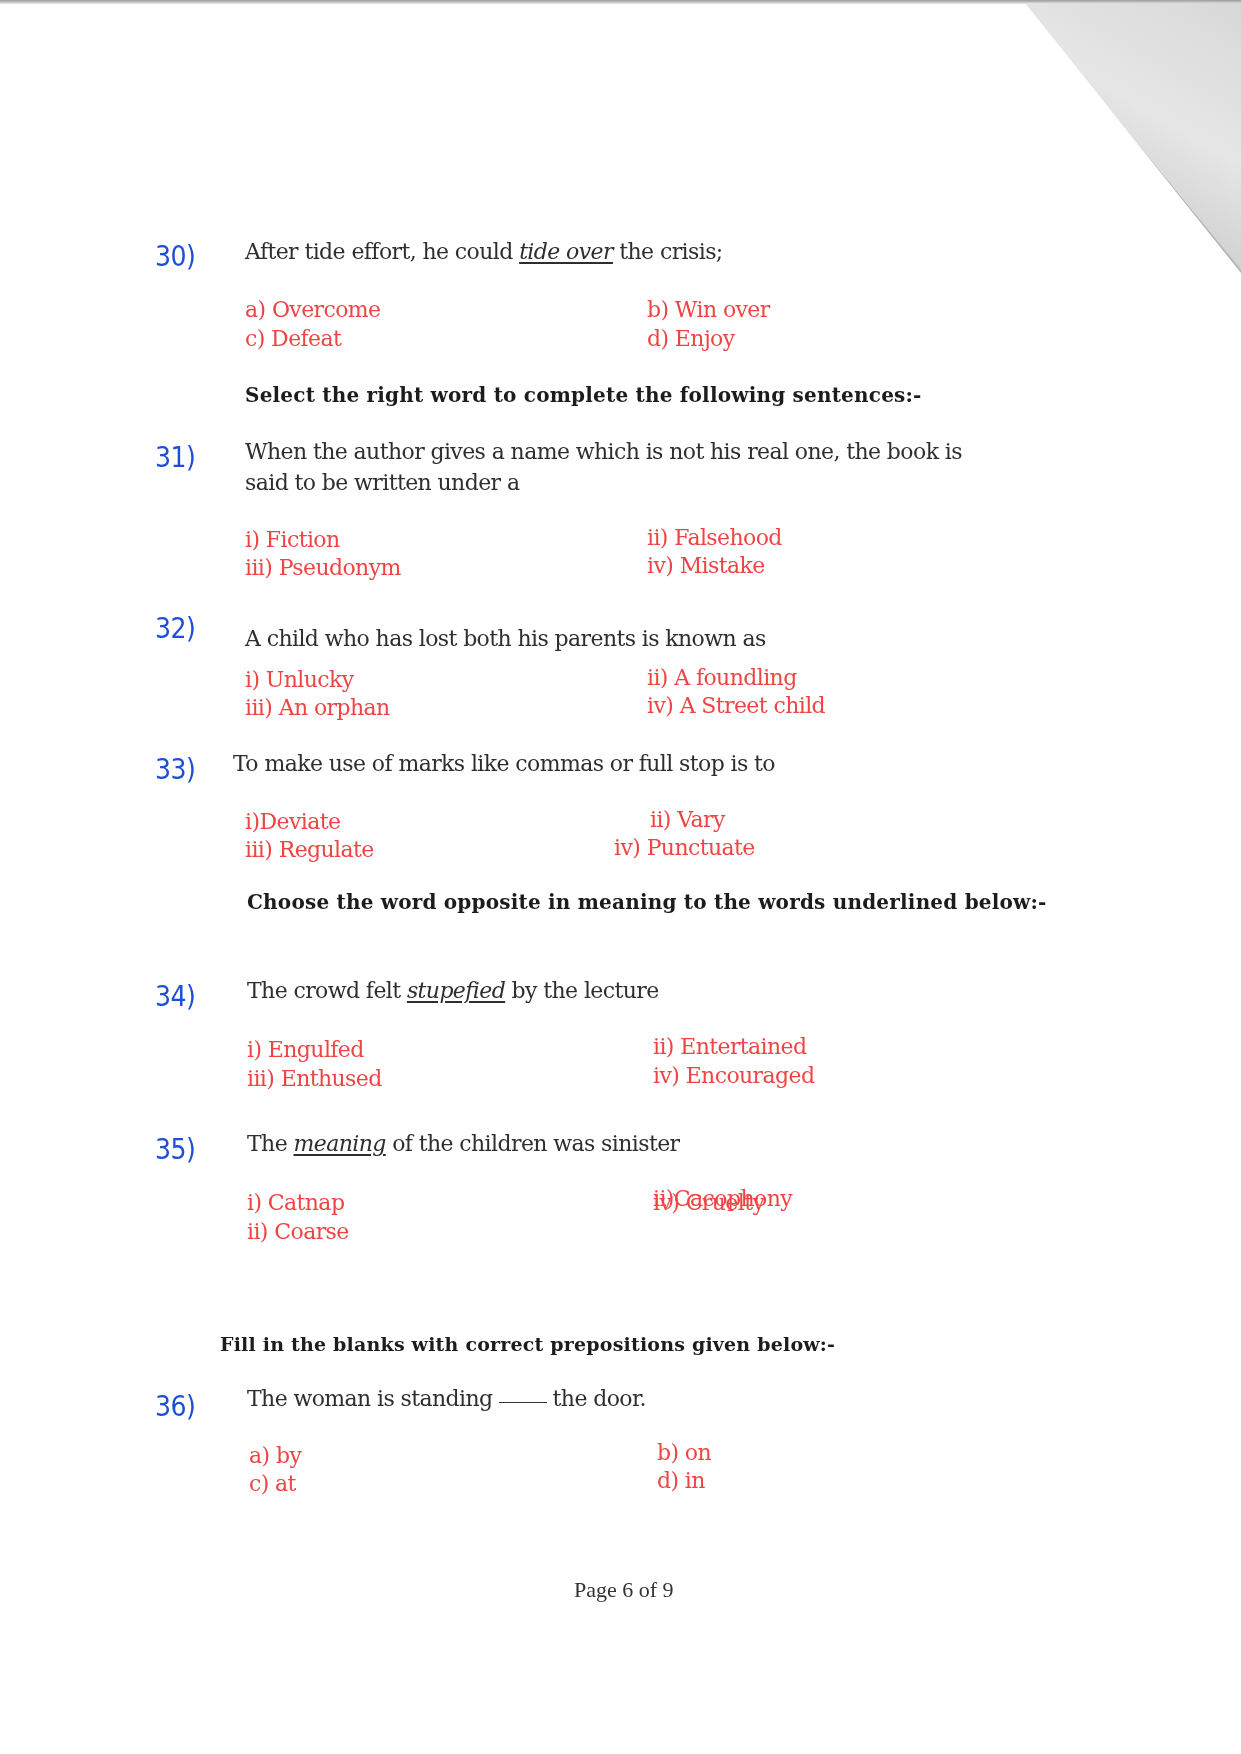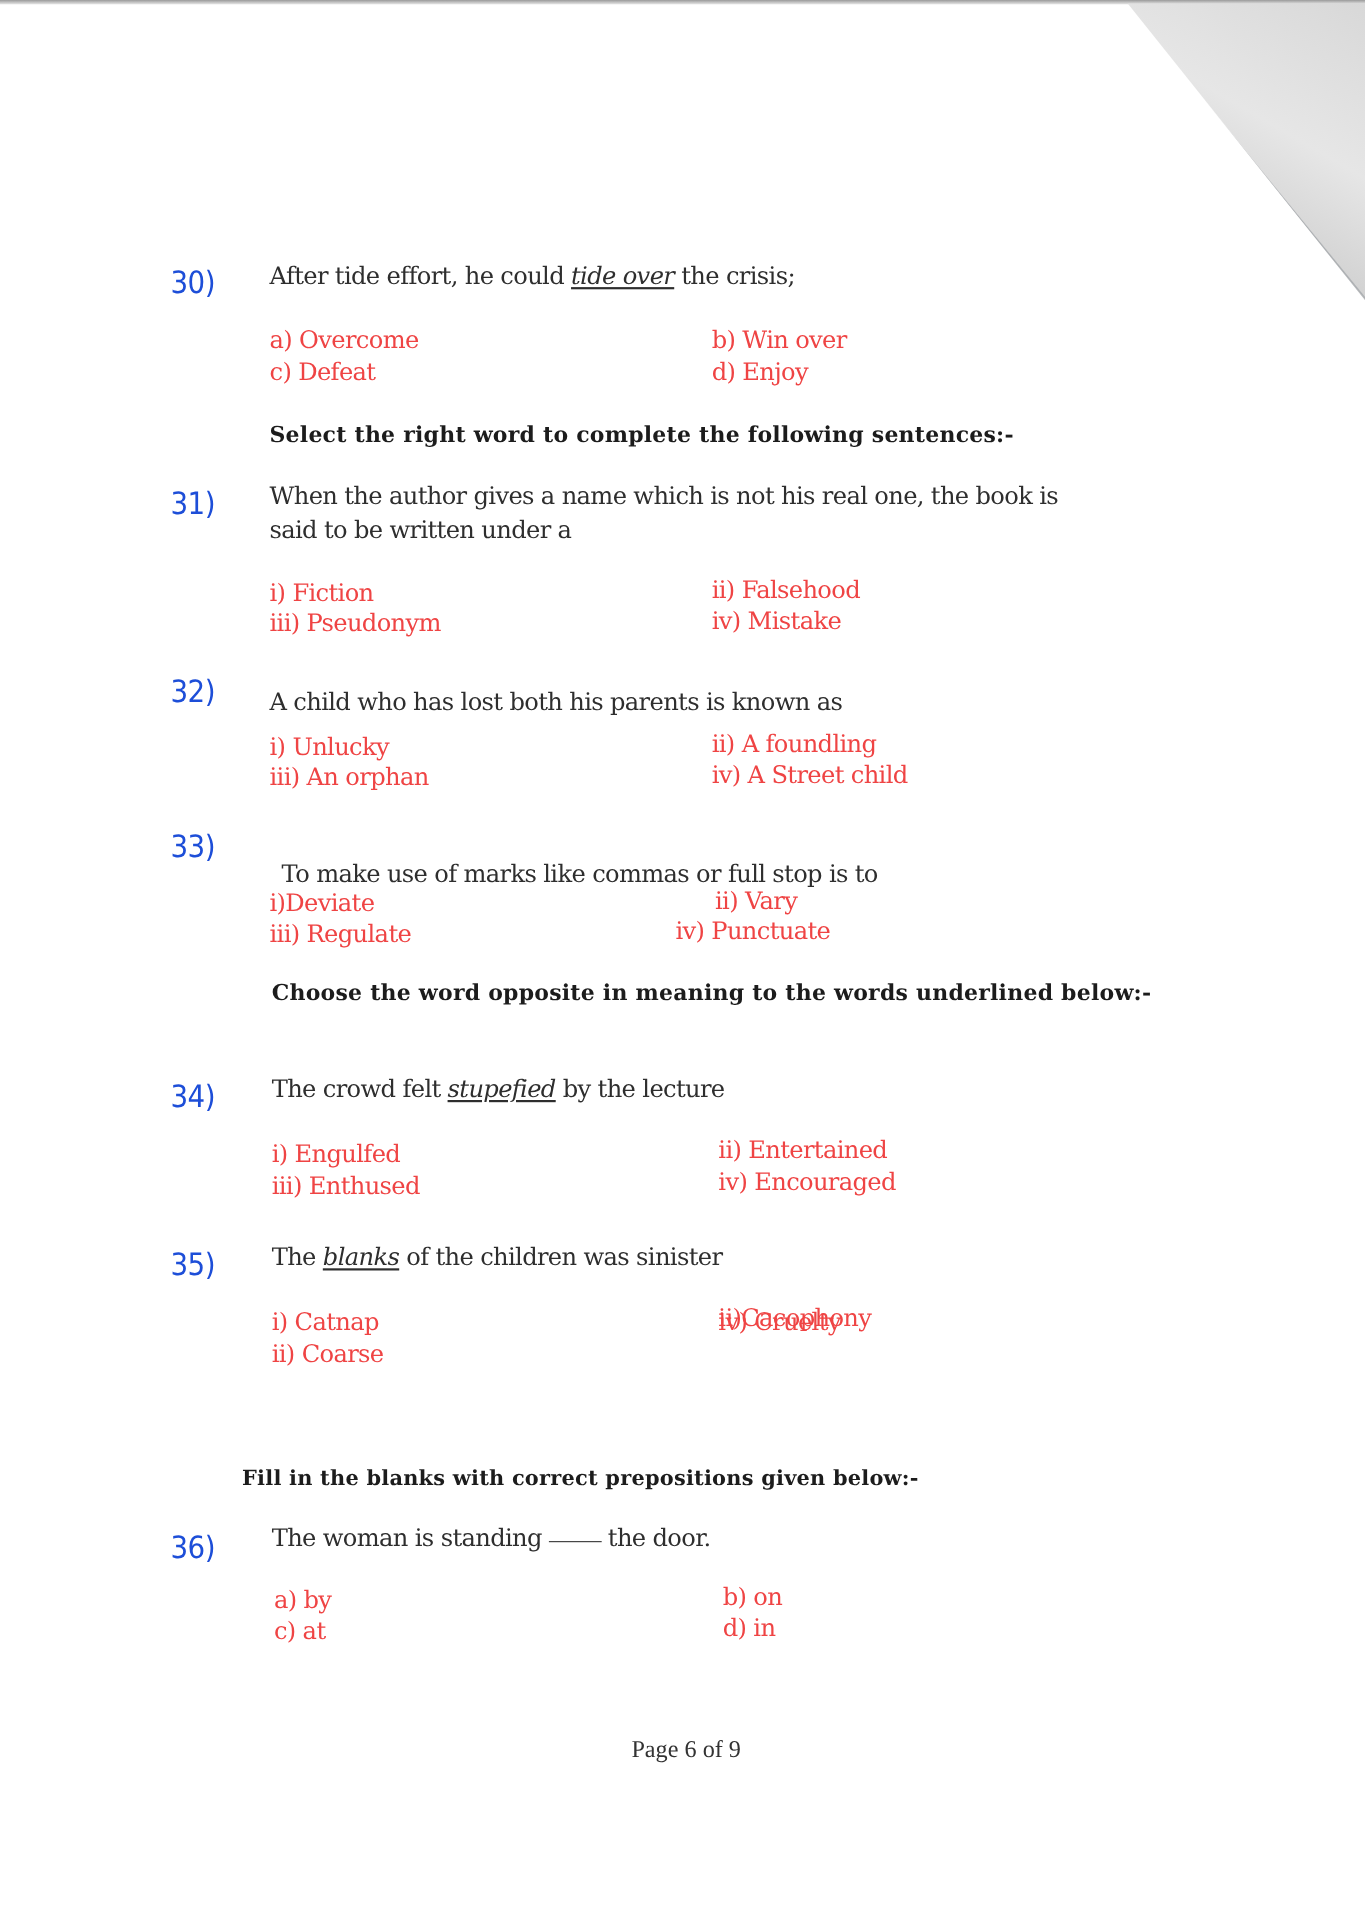--- a/index.html
+++ b/index.html
@@ -69,41 +69,41 @@
   <span class="qnum" style="left:155px; top:612px;">32)</span>
   <div class="text" style="left:245px; top:607px; white-space:nowrap;margin-top:16px;">A child who has lost both his parents is known as</div>
   <span class="opt" style="left:245px; top:667px;">i)  Unlucky</span>
   <span class="opt" style="left:647px; top:665px;">ii)  A foundling</span>
   <span class="opt" style="left:245px; top:695px;">iii) An orphan</span>
   <span class="opt" style="left:647px; top:693px;">iv) A Street child</span>
 </div>
 
 <div>
   <span class="qnum" style="left:155px; top:753px;">33)</span>
-  <div class="text" style="left:256px; top:748px; white-space:nowrap;margin-top:32px;">To make use of marks like commas or full stop is to</div>
+  <div class="text" style="left:233px; top:748px; white-space:nowrap;">To make use of marks like commas or full stop is to</div>
   <span class="opt" style="left:245px; top:809px;">i)Deviate</span>
   <span class="opt" style="left:650px; top:807px;">ii) Vary</span>
   <span class="opt" style="left:245px; top:837px;">iii) Regulate</span>
   <span class="opt" style="left:614px; top:835px;text-align:center;">iv) Punctuate</span>
 </div>
 
 <div class="heading" style="left:247px; top:888px; width:830px;">Choose the word opposite in meaning to the words underlined below:-</div>
 
 <div>
   <span class="qnum" style="left:155px; top:980px;">34)</span>
   <div class="text" style="left:247px; top:975px; white-space:nowrap;"><span>The crowd felt </span><span class="u">stupefied</span><span> by the lecture</span></div>
   <span class="opt" style="left:247px; top:1037px;">i) Engulfed</span>
   <span class="opt" style="left:653px; top:1034px;">ii) Entertained</span>
   <span class="opt" style="left:247px; top:1066px;">iii) Enthused</span>
   <span class="opt" style="left:653px; top:1063px;">iv) Encouraged</span>
 </div>
 
 <div>
   <span class="qnum" style="left:155px; top:1133px;">35)</span>
-  <div class="text" style="left:247px; top:1128px; white-space:nowrap;"><span>The </span><span class="u">blanks</span><span> of the children was sinister</span></div>
+  <div class="text" style="left:247px; top:1128px; white-space:nowrap;"><span>The </span><span class="u">meaning</span><span> of the children was sinister</span></div>
   <span class="opt" style="left:247px; top:1190px;">i) Catnap</span>
   <span class="opt" style="left:653px; top:1186px;">ii)Cacophony</span>
   <span class="opt" style="left:247px; top:1219px;">ii) Coarse</span>
   <span class="opt" style="left:653px; top:1190px;">iv) Cruelty</span>
 </div>
 
 <div class="heading" style="left:220px; top:1330px; font-size:19px;">Fill in the blanks with correct prepositions given below:-</div>
 
 <div>
   <span class="qnum" style="left:155px; top:1390px;">36)</span>

